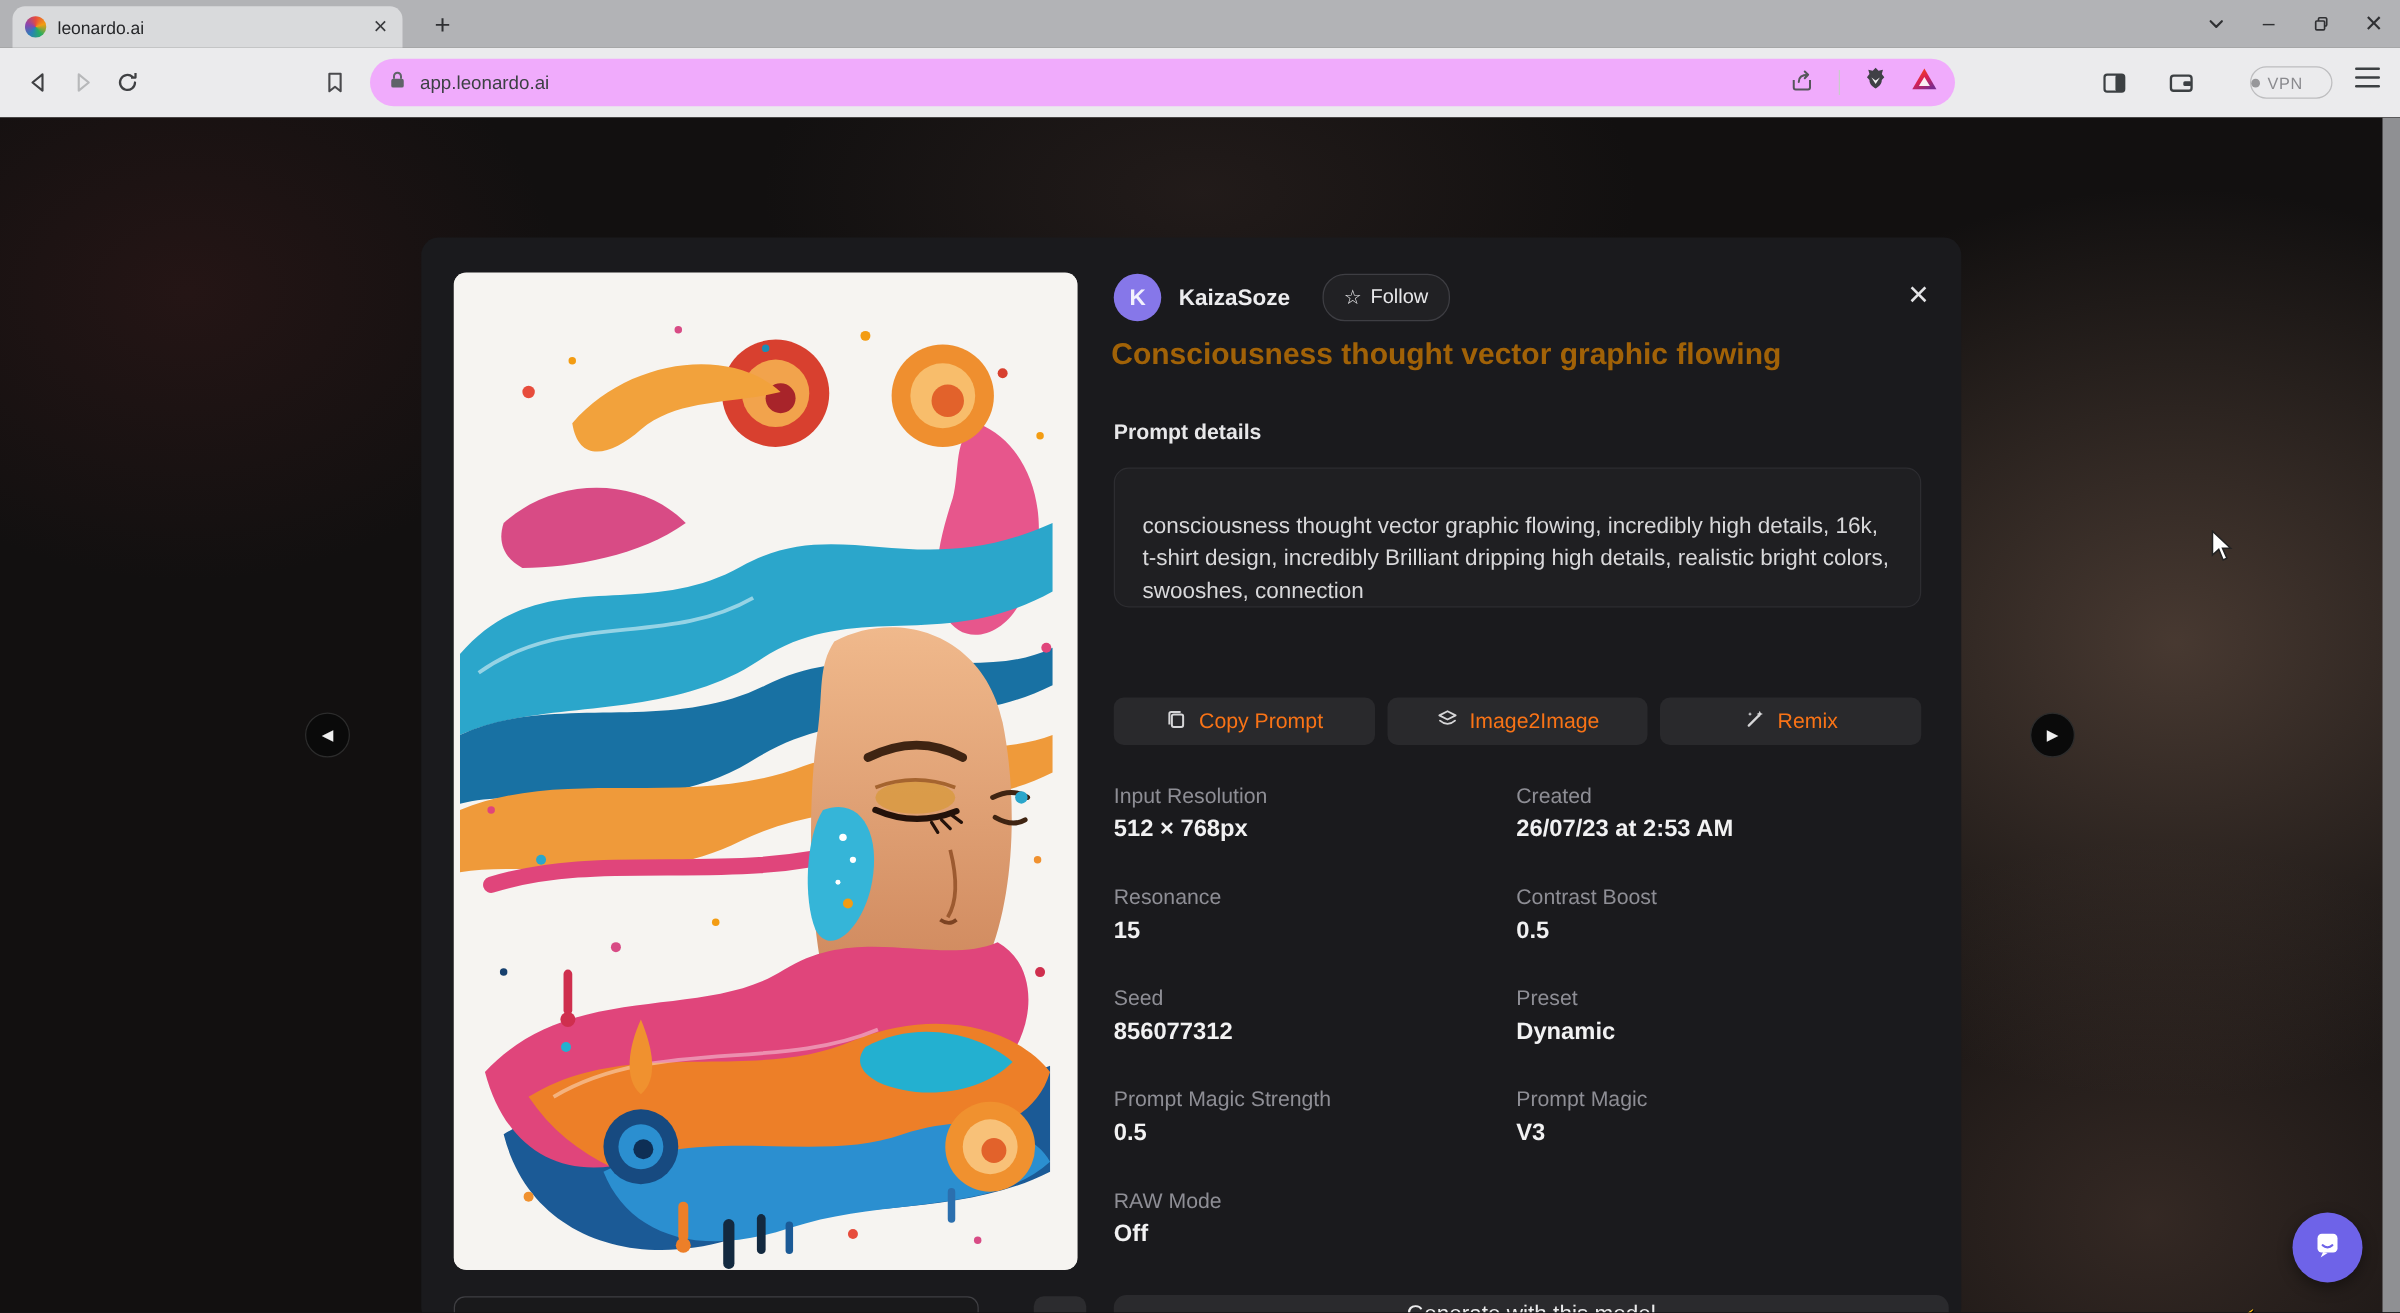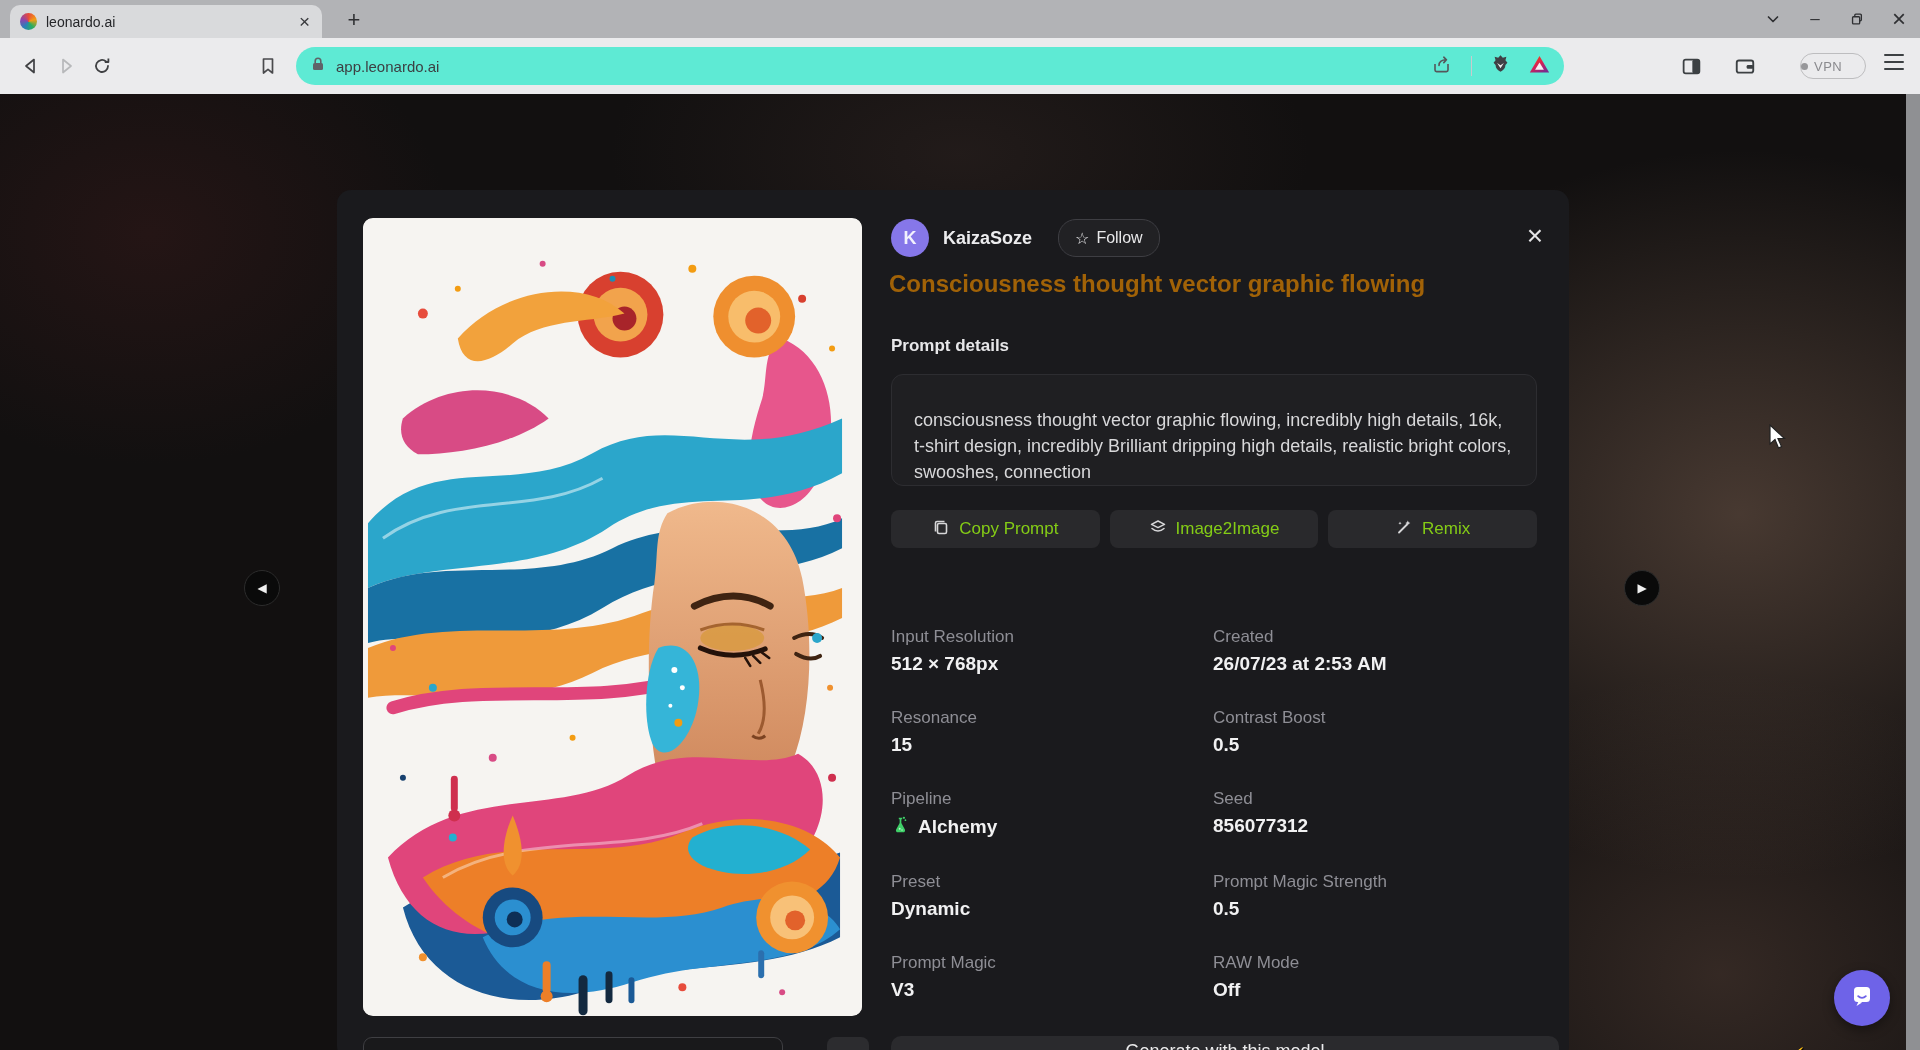--- a/index.html
+++ b/index.html
@@ -16,21 +16,21 @@
        background:conic-gradient(#e74c3c,#f39c12,#27ae60,#2980b9,#8e44ad,#e74c3c);flex:none;}
   .tab-title{font-size:14px;color:#252629;flex:1;white-space:nowrap;overflow:hidden;}
   .tab-close{color:#3a3b3e;font-size:19px;line-height:19px;padding:0 2px;cursor:default;}
   .newtab{position:absolute;left:338px;top:6px;width:32px;height:28px;border-radius:7px;
        display:flex;align-items:center;justify-content:center;font-size:22px;color:#2e2f32;}
   .wincontrols{position:absolute;top:0;right:0;height:38px;display:flex;align-items:center;}
   .winbtn{width:42px;height:38px;display:flex;align-items:center;justify-content:center;color:#2f3033;font-size:17px;}
   .winbtn svg{display:block;}
   .toolbar{position:absolute;top:38px;left:0;width:1920px;height:56px;background:#ebebed;}
   .navbtn{position:absolute;top:10px;width:36px;height:36px;display:flex;align-items:center;justify-content:center;}
-  .urlbar{position:absolute;left:296px;top:9px;width:1268px;height:38px;background:#5eead4;
+  .urlbar{position:absolute;left:296px;top:9px;width:1268px;height:38px;background:#f0abfc;
        border-radius:19px;display:flex;align-items:center;padding:0 14px;box-sizing:border-box;}
   .url-text{font-size:15px;color:#3c4043;margin-left:10px;flex:1;}
   .urlbar-right{display:flex;align-items:center;gap:18px;}
   .divider-v{width:1px;height:20px;background:#c9cacc;}
   .tool-right{position:absolute;top:10px;width:36px;height:36px;display:flex;align-items:center;justify-content:center;}
   .vpn-pill{position:absolute;left:1800px;top:15px;width:66px;height:26px;border:1.5px solid #bdbdbf;
        border-radius:14px;display:flex;align-items:center;gap:6px;box-sizing:border-box;}
   .vpn-dot{width:7px;height:7px;border-radius:50%;background:#97979a;}
   .vpn-text{font-size:13px;color:#8a8a8e;letter-spacing:.5px;}
   .hamburger{position:absolute;left:1884px;top:16px;width:20px;height:16px;display:flex;flex-direction:column;justify-content:space-between;}
@@ -59,21 +59,21 @@
   .follow-star{color:#e8e8ea;font-size:16px;}
   .follow-label{color:#e8e8ea;font-size:16px;}
   .modal-close{position:absolute;right:26px;top:32px;color:#e4e4e6;font-size:28px;line-height:28px;}
   .modal-title{position:absolute;left:552px;top:80px;width:660px;font-size:24px;font-weight:bold;color:#a16207;}
   .prompt-label{position:absolute;left:554px;top:146px;font-size:17px;font-weight:bold;color:#e7e7e9;}
   .prompt-box{position:absolute;left:554px;top:184px;width:646px;height:112px;box-sizing:border-box;
        background:#1f1f22;border:1px solid #2d2d31;border-radius:12px;padding:32px 22px;
        font-size:18px;line-height:26px;color:#d8d8da;}
   .actions{position:absolute;left:554px;top:320px;width:646px;display:flex;gap:10px;}
   .action-btn{flex:1;height:38px;background:#29292c;border-radius:8px;display:flex;align-items:center;
-       justify-content:center;gap:9px;color:#84cc16;font-size:17px;}
+       justify-content:center;gap:9px;color:#f97316;font-size:17px;margin-top:48px;}
   .details-grid{position:absolute;left:554px;top:437px;width:646px;display:grid;
        grid-template-columns:322px 324px;row-gap:33px;}
   .detail-label{font-size:17px;color:#8e8e95;}
   .detail-value{margin-top:6px;font-size:19px;font-weight:bold;color:#f1f1f2;display:flex;align-items:center;gap:8px;}
   .generate-btn{position:absolute;left:554px;top:846px;width:668px;height:44px;background:#2a2a2d;
        border-radius:10px;text-align:center;color:#ebebec;font-size:18px;box-sizing:border-box;padding-top:5px;}
   .promptbar-stub{position:absolute;left:26px;top:847px;width:420px;height:24px;border:1px solid #3f3f43;
        background:#19191b;border-radius:9px;box-sizing:border-box;}
   .promptbar-btn-stub{position:absolute;left:490px;top:847px;width:42px;height:24px;background:#2c2c2f;border-radius:8px;}
   
@@ -351,35 +351,20 @@
       </div>
       <div>
         <div class="detail-label">Resonance</div>
         <div class="detail-value">15</div>
       </div>
       <div>
         <div class="detail-label">Contrast Boost</div>
         <div class="detail-value">0.5</div>
       </div>
       <div>
-        <div class="detail-label">Pipeline</div>
-        <div class="detail-value">
-          <span>
-            <svg width="19" height="19" viewBox="0 0 20 20">
-                <path d="M8.2 3 h3.6 v1.4 h-.9 v3.9 l3.7 7 a2 2 0 0 1 -1.8 2.9 H7.2 a2 2 0 0 1 -1.8 -2.9 l3.7 -7 V4.4 h-.9 Z" fill="#3fd068"></path>
-                <circle cx="13.6" cy="3" r="1.2" fill="#3fd068"></circle>
-                <circle cx="15.2" cy="5.4" r=".9" fill="#3fd068"></circle>
-                <circle cx="9.2" cy="14.5" r="1" fill="#bff3cf"></circle>
-                <circle cx="11.6" cy="15.8" r=".8" fill="#bff3cf"></circle>
-              </svg>
-          </span>
-          <span>Alchemy</span>
-        </div>
-      </div>
-      <div>
         <div class="detail-label">Seed</div>
         <div class="detail-value">856077312</div>
       </div>
       <div>
         <div class="detail-label">Preset</div>
         <div class="detail-value">Dynamic</div>
       </div>
       <div>
         <div class="detail-label">Prompt Magic Strength</div>
         <div class="detail-value">0.5</div>

